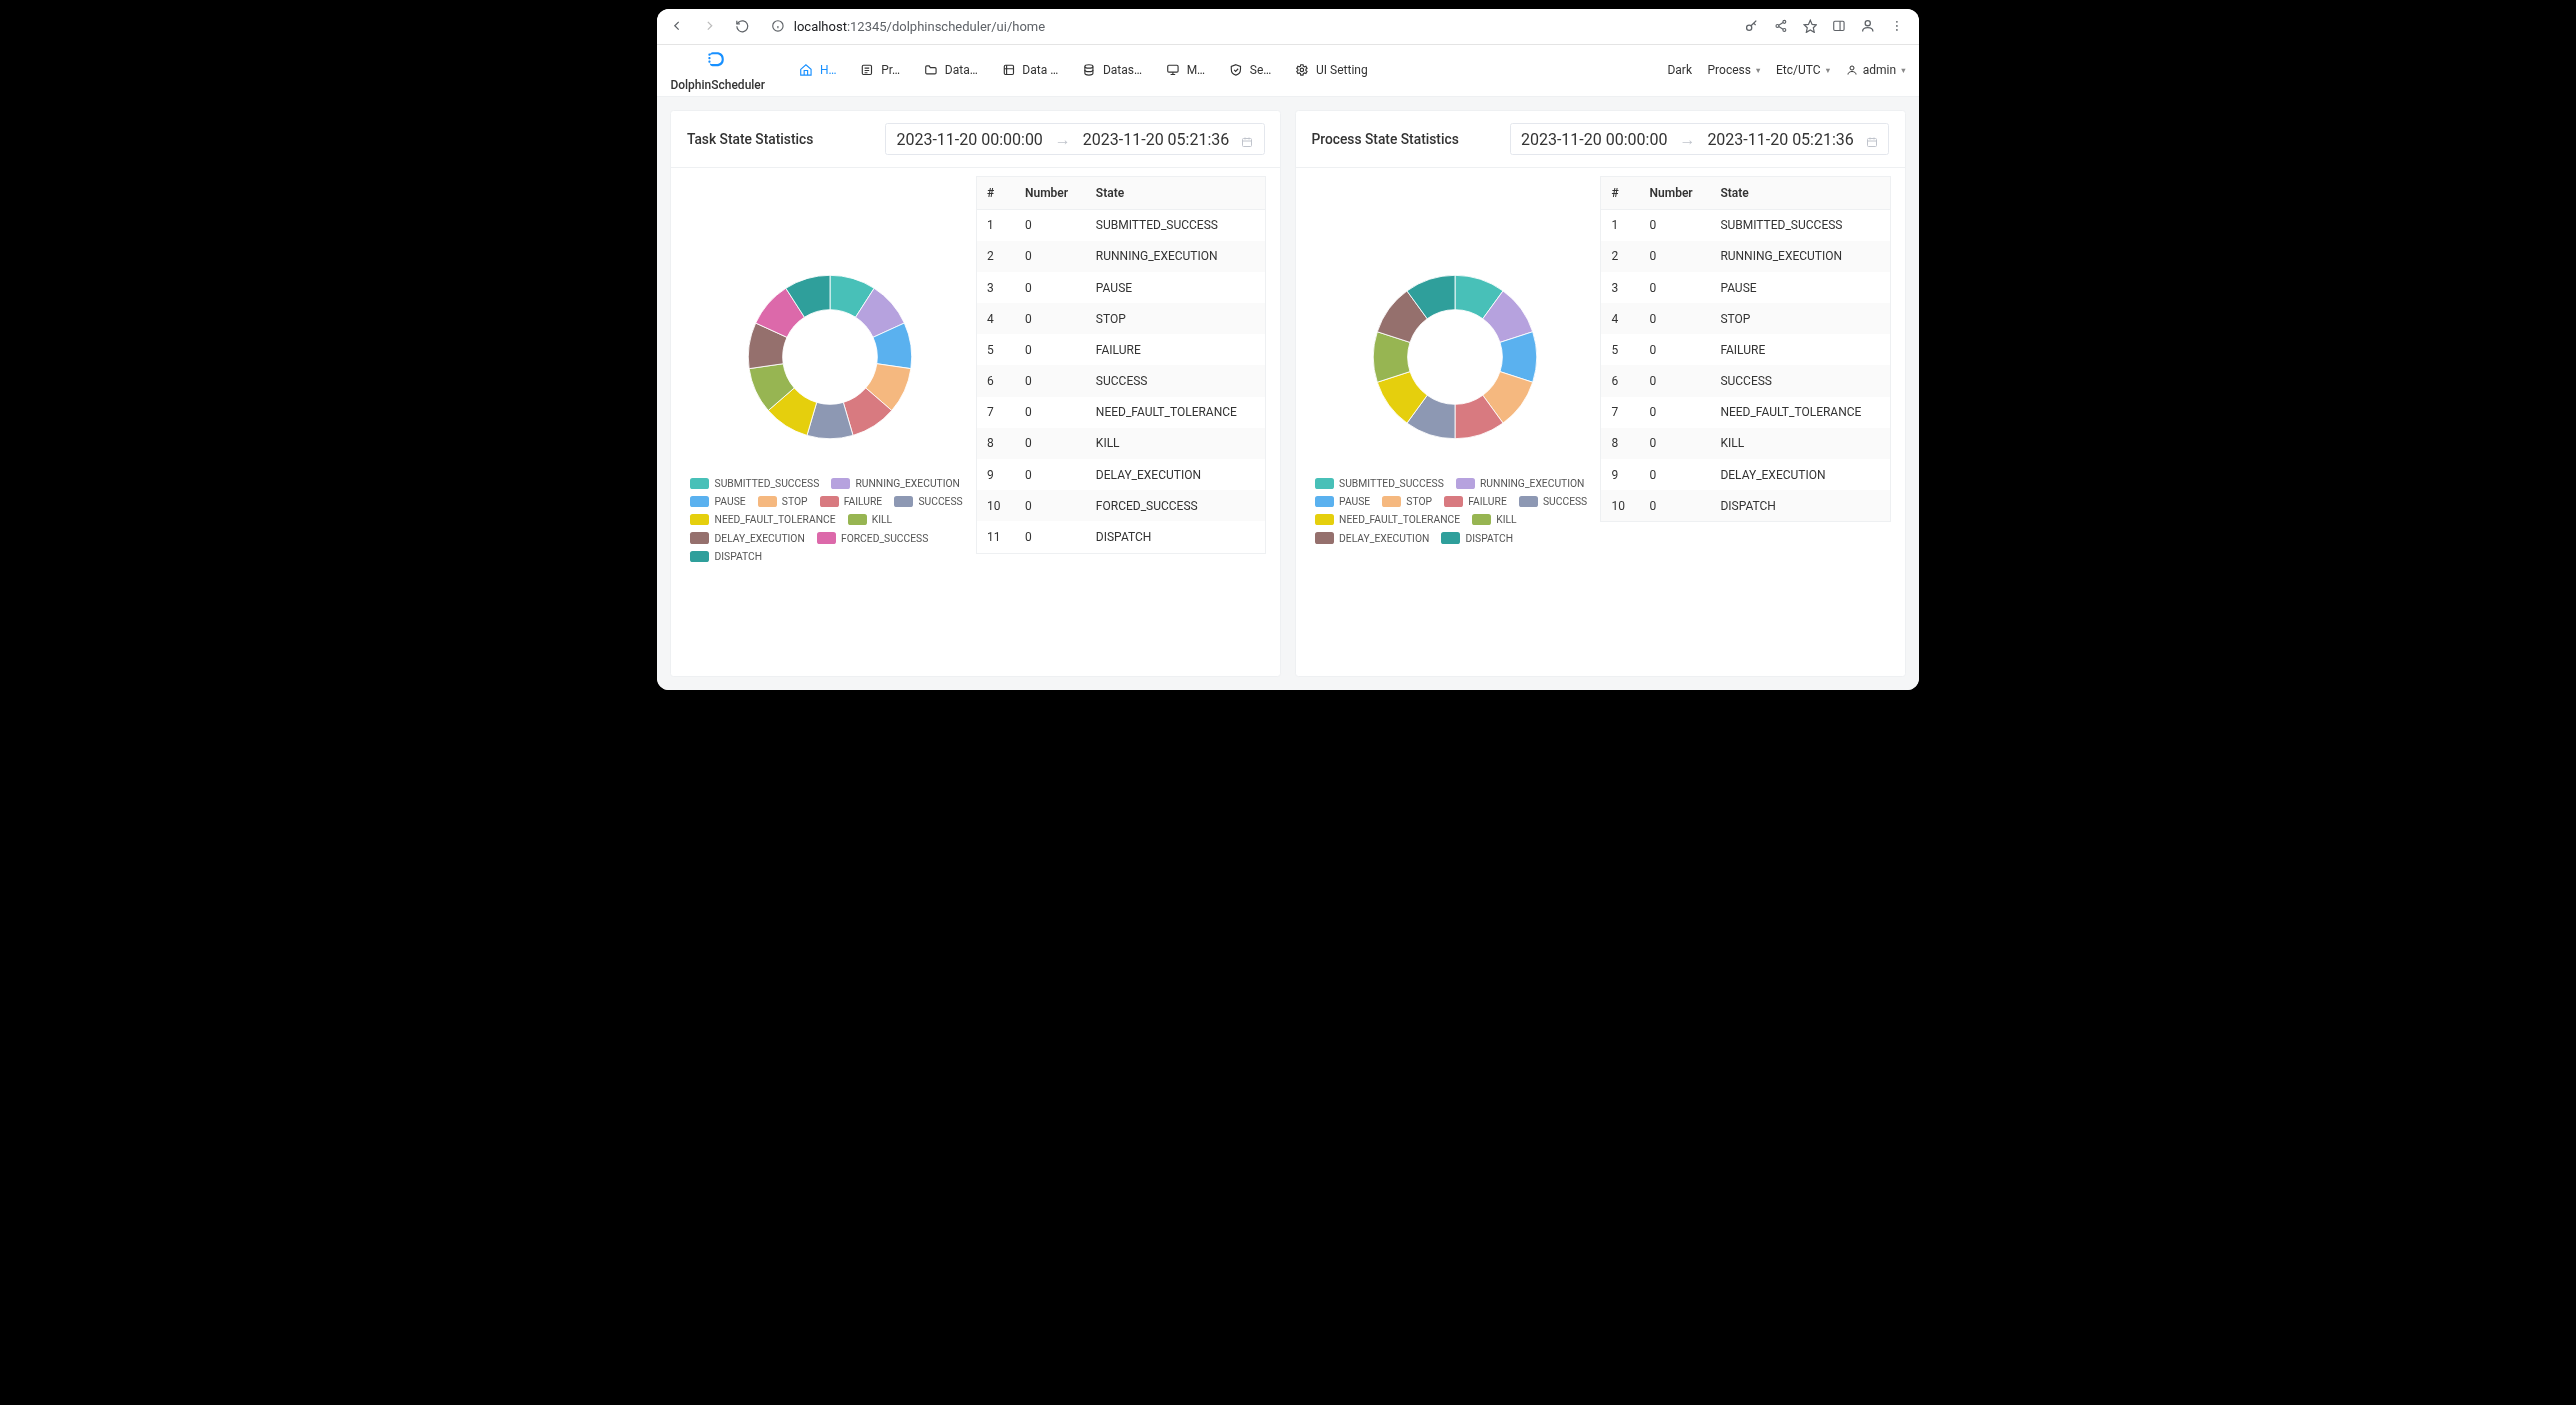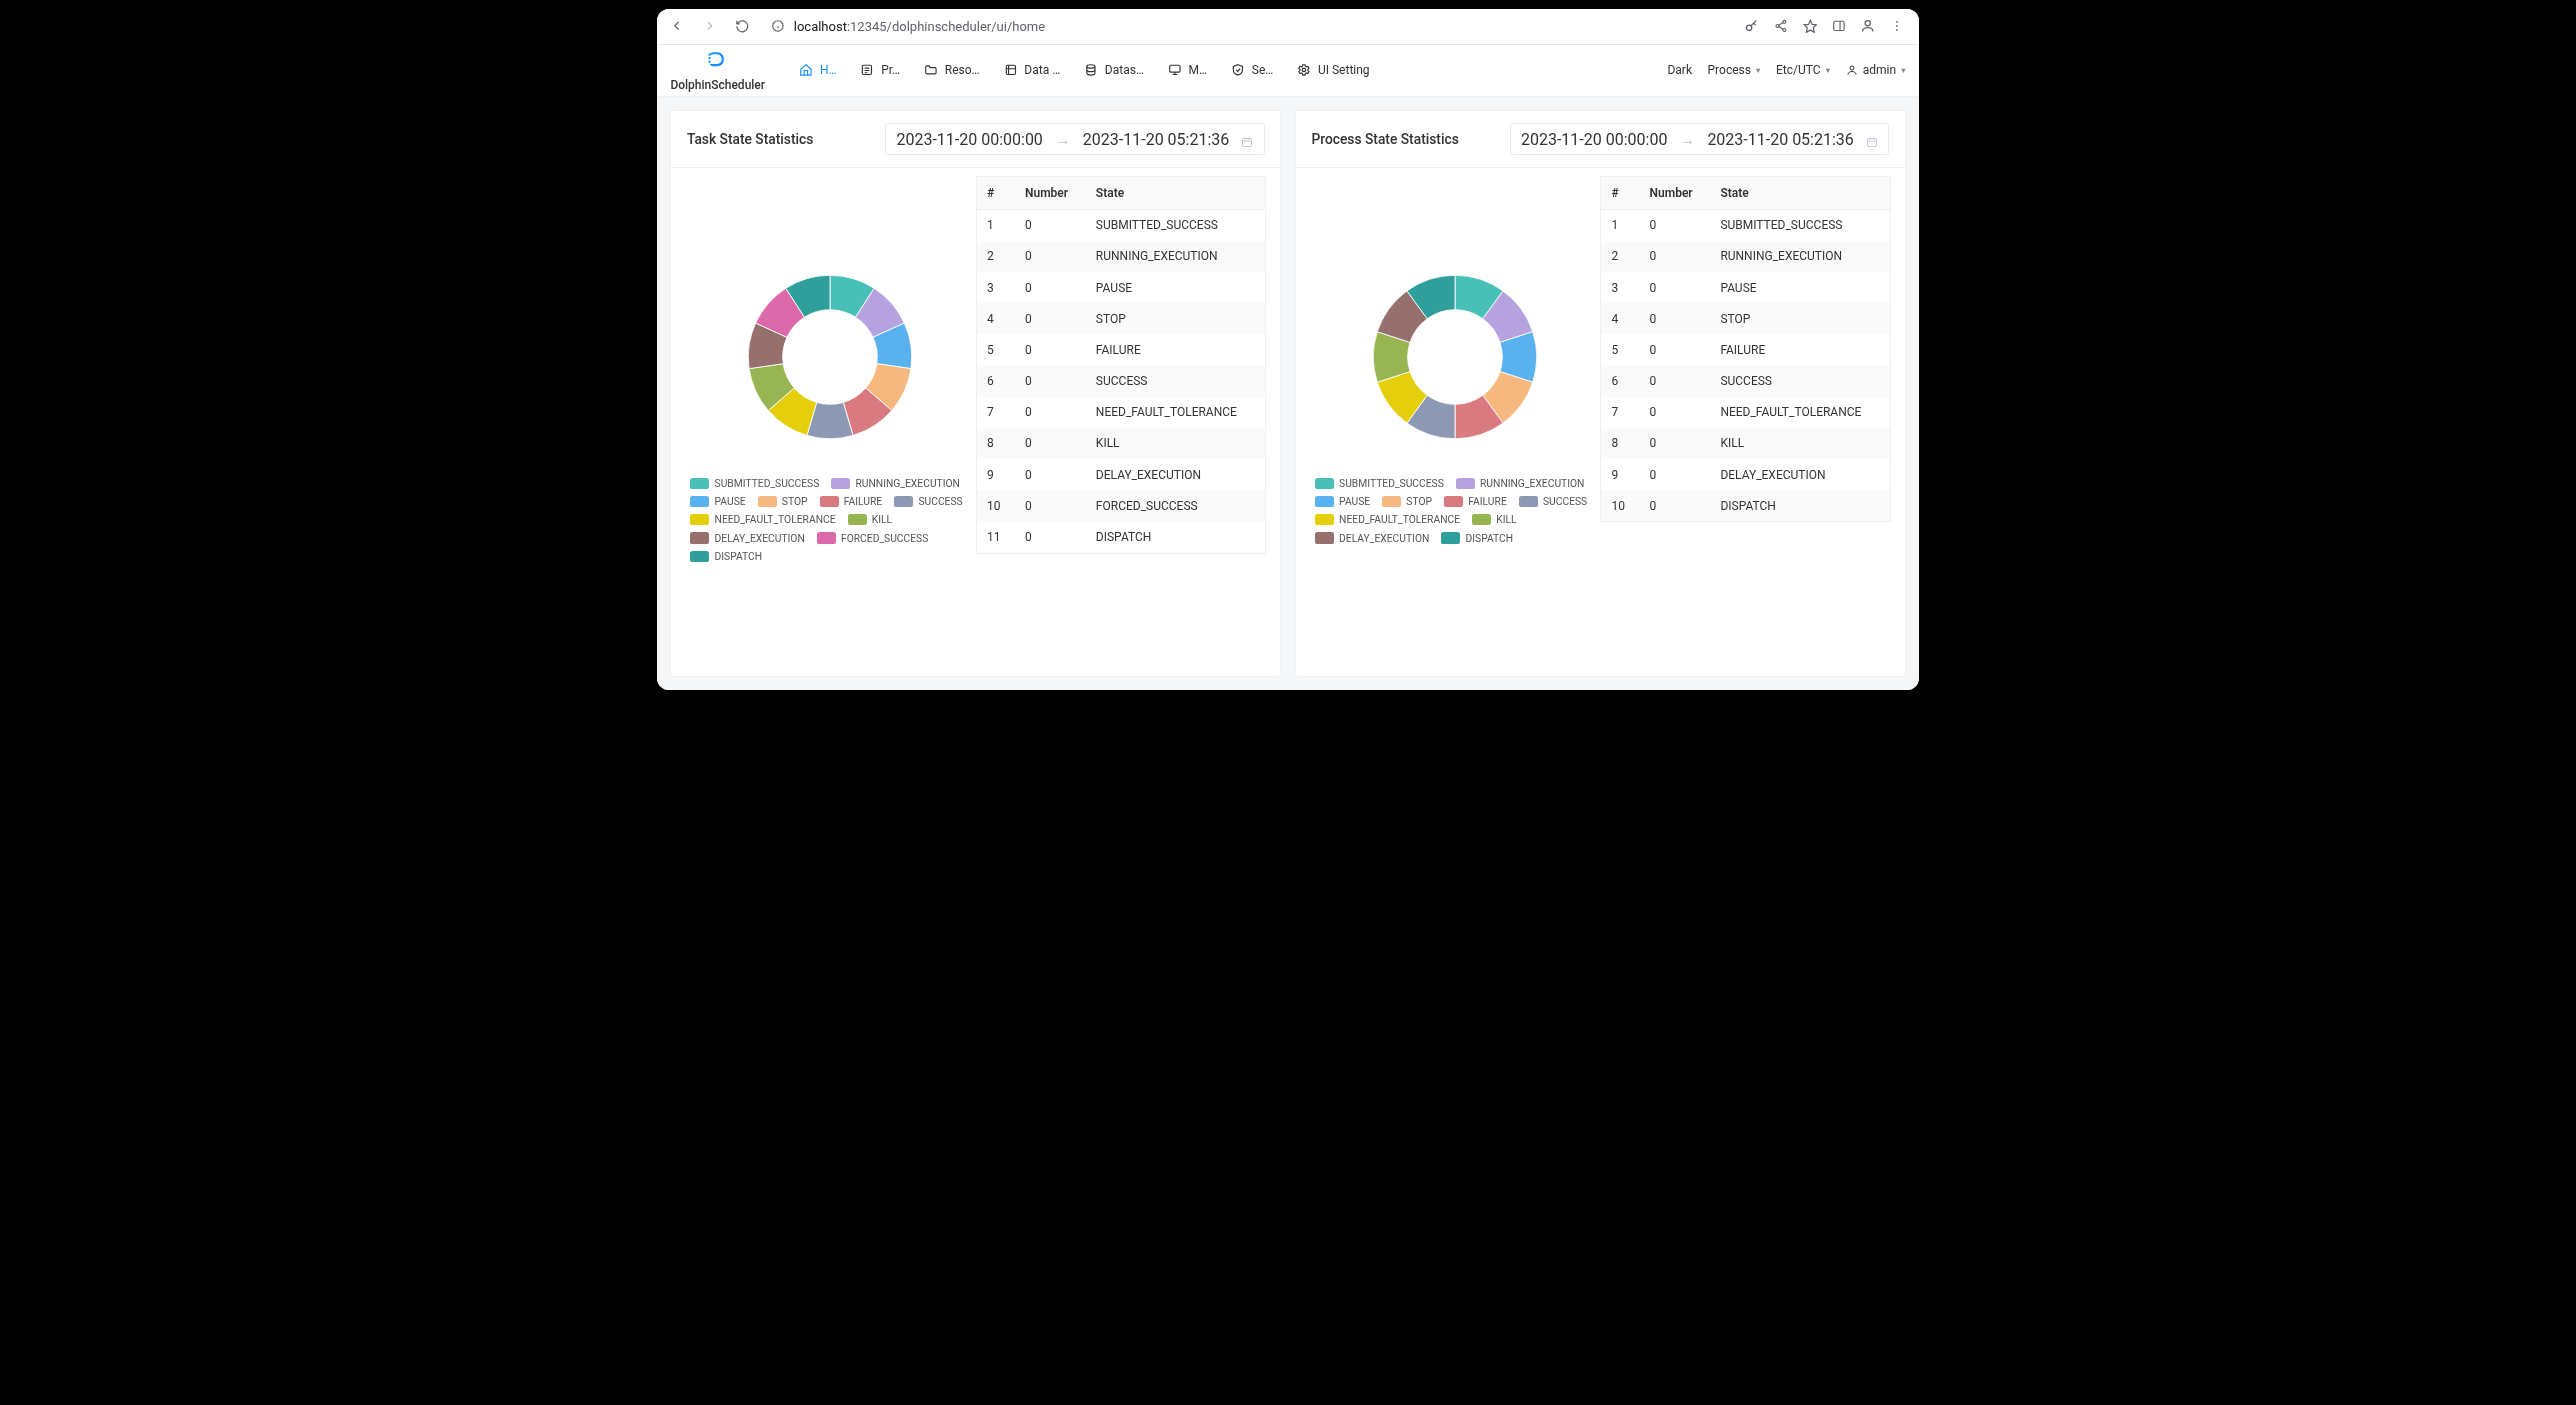--- a/index.html
+++ b/index.html
@@ -293,21 +293,21 @@
               </svg>
             </span>
             <span>Pr…</span>
           </div>
           <div class="nav-item">
             <span class="nicon">
               <svg width="13.8" height="13.8" viewBox="0 0 24 24" fill="none" stroke="currentColor" stroke-width="2">
                 <path d="M3 7a2 2 0 0 1 2-2h4l2 3h8a2 2 0 0 1 2 2v7a2 2 0 0 1-2 2H5a2 2 0 0 1-2-2z"></path>
               </svg>
             </span>
-            <span>Reso…</span>
+            <span>Data…</span>
           </div>
           <div class="nav-item">
             <span class="nicon">
               <svg width="13.8" height="13.8" viewBox="0 0 24 24" fill="none" stroke="currentColor" stroke-width="2">
                 <rect x="4" y="4" width="16" height="16" rx="2"></rect>
                 <line x1="8" y1="4" x2="8" y2="20"></line>
                 <line x1="4" y1="10" x2="20" y2="10"></line>
               </svg>
             </span>
             <span>Data …</span>

